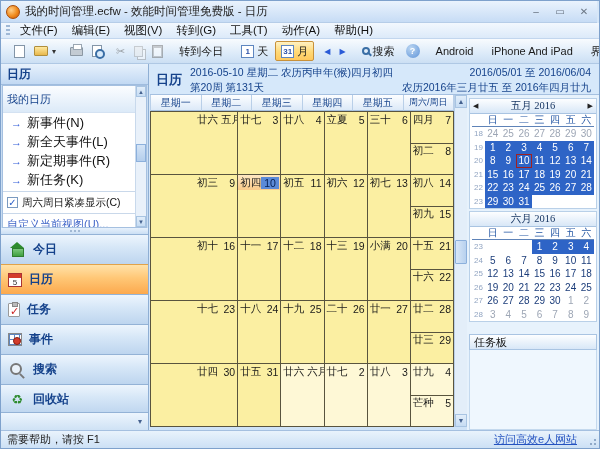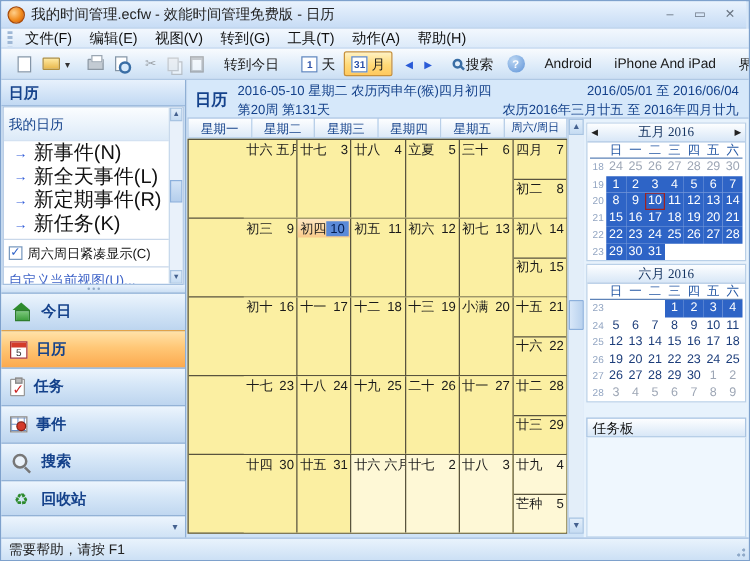--- a/index.html
+++ b/index.html
@@ -50,21 +50,21 @@
   .content{position:absolute;top:63px;left:0;right:0;bottom:18px;}
 
   
   .sidebar{position:absolute;top:0;left:0;width:148px;bottom:0;background:#C9DDF2;border-right:1px solid #8FAFD4;}
   .sb-hdr{position:absolute;top:0;left:0;right:0;height:21px;background:linear-gradient(#E7F1FC,#C2D9F3);
     border-bottom:1px solid #9FBCDE;color:#15428B;font-weight:bold;font-size:12px;display:flex;align-items:center;padding-left:6px;}
   .sb-panel{position:absolute;top:21px;left:1px;right:1px;height:143px;background:#FFF;border:1px solid #A5C0E0;overflow:hidden;}
   .sb-sec{height:27px;background:linear-gradient(#FBFDFF,#DCEAF8);border-bottom:1px solid #D4E2F2;color:#15428B;font-size:11px;display:flex;align-items:center;padding-left:4px;}
   .slink{height:19px;display:flex;align-items:center;padding-left:8px;gap:5px;}
   .slink-ic{color:#2F5BD8;font-weight:bold;font-size:11px;}
-  .slink-t{font-size:16px;color:#111;}
+  .slink-t{font-size:13px;color:#111;}
   .sb-div{height:1px;background:#C9D8EA;margin:2px 0;}
   .sb-check{height:17px;display:flex;align-items:center;gap:4px;padding-left:4px;}
   .cbox{width:11px;height:11px;background:#FFF;border:1px solid #7A9AC0;color:#2B5FC7;font-size:10px;line-height:9px;text-align:center;font-weight:bold;}
   .sb-check span.lbl{font-size:10.5px;color:#111;}
   .sb-custom{height:17px;display:flex;align-items:center;padding-left:4px;font-size:11px;color:#3F64C8;text-decoration:underline;}
   .sb-scroll{position:absolute;top:0;right:0;bottom:0;width:11px;background:#E9F1FA;border-left:1px solid #C8D9EC;}
   .sb-scroll .sa{position:absolute;left:0;right:0;height:11px;background:linear-gradient(#E2EEFA,#C6DCF3);border:1px solid #A8C4E2;color:#44618F;font-size:6px;display:flex;align-items:center;justify-content:center;}
   .sb-scroll .sa.up{top:0;} .sb-scroll .sa.dn{bottom:0;}
   .sb-scroll .sth{position:absolute;left:0;right:0;top:58px;height:18px;background:linear-gradient(#D4E4F6,#B4CEEC);border:1px solid #8CB0DC;}
   .sb-split{position:absolute;top:164px;left:0;right:0;height:6px;background:linear-gradient(#E7F1FC,#CBDFF4);display:flex;align-items:center;justify-content:center;gap:2px;}
@@ -739,16 +739,17 @@
           <div class="task-hdr">任务板</div>
           <div class="task-body"></div>
         </div>
       </div>
     </div>
 
   </div>
 
   <div class="statusbar">
     <span>需要帮助，请按 F1</span>
+    <span class="status-link">访问高效e人网站</span>
     <span class="rgrip"></span>
   </div>
 
 </div>
 
 </body></html>

